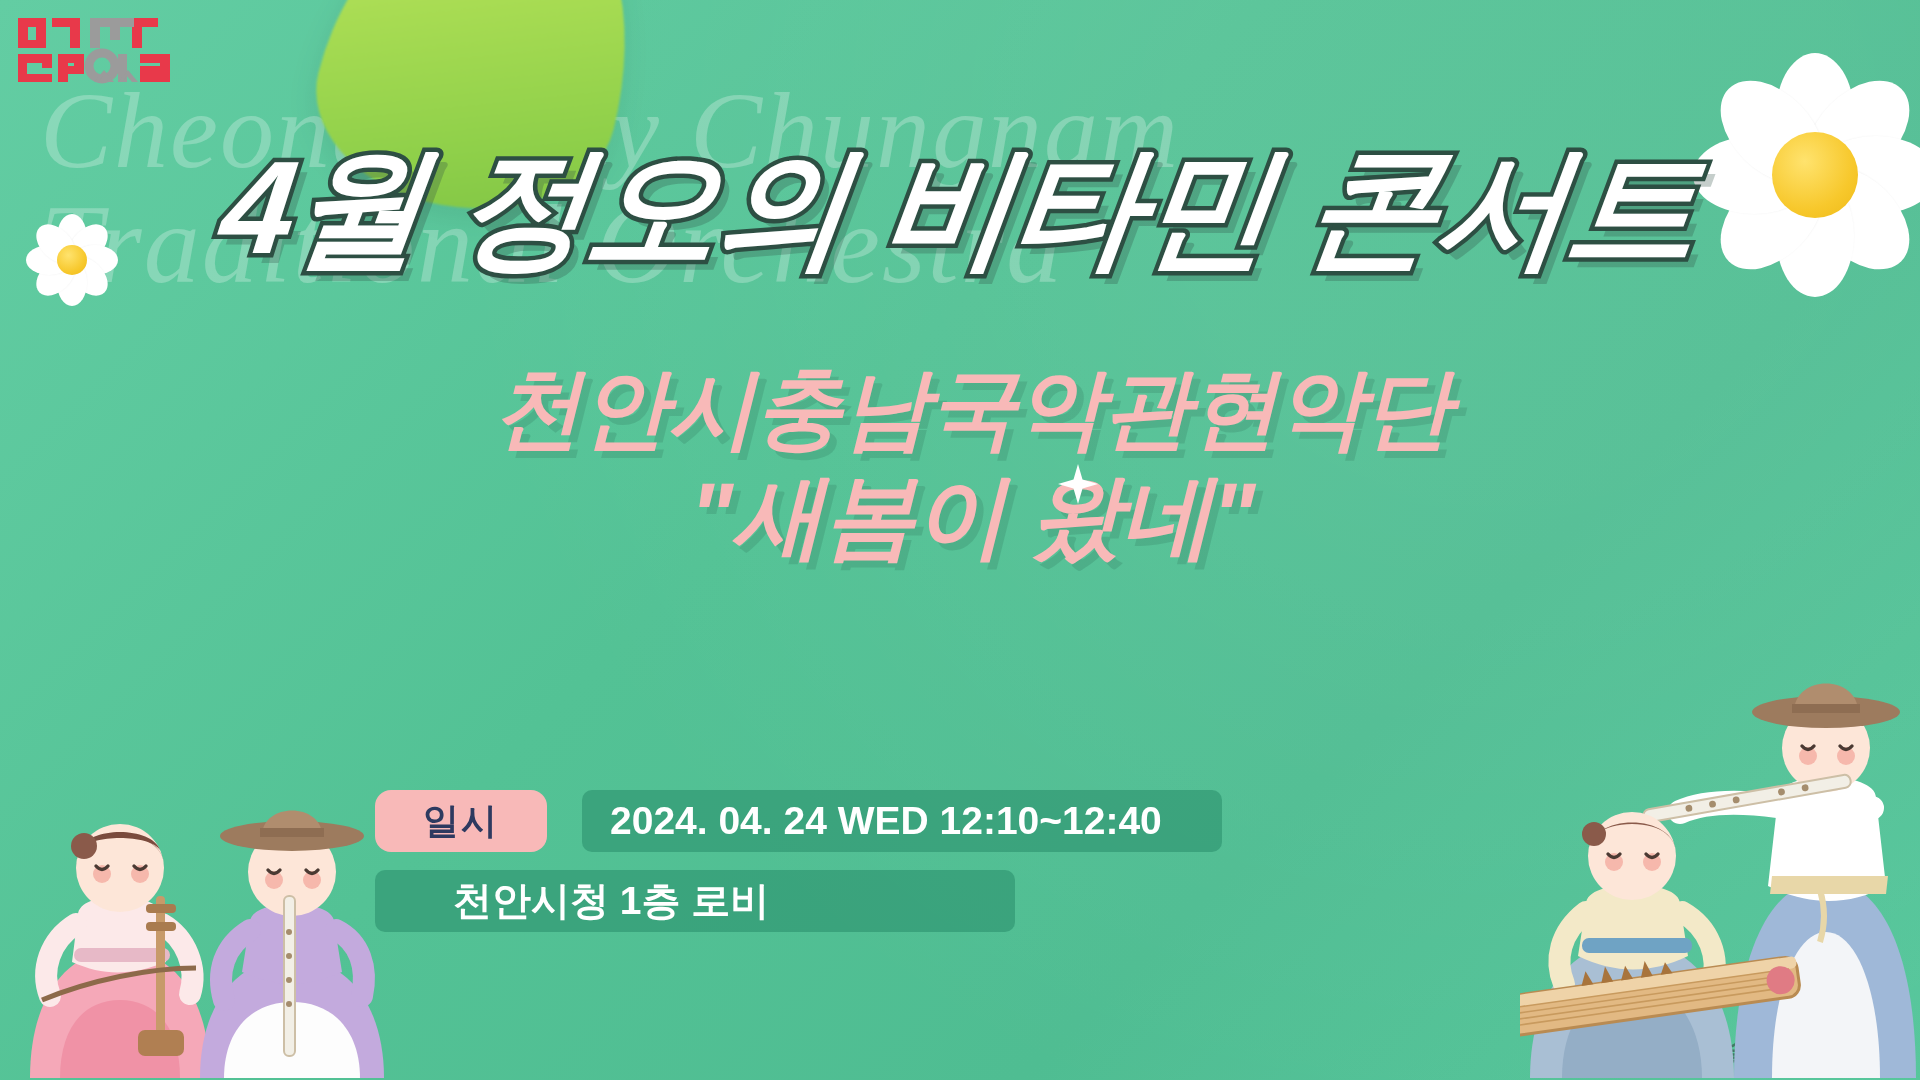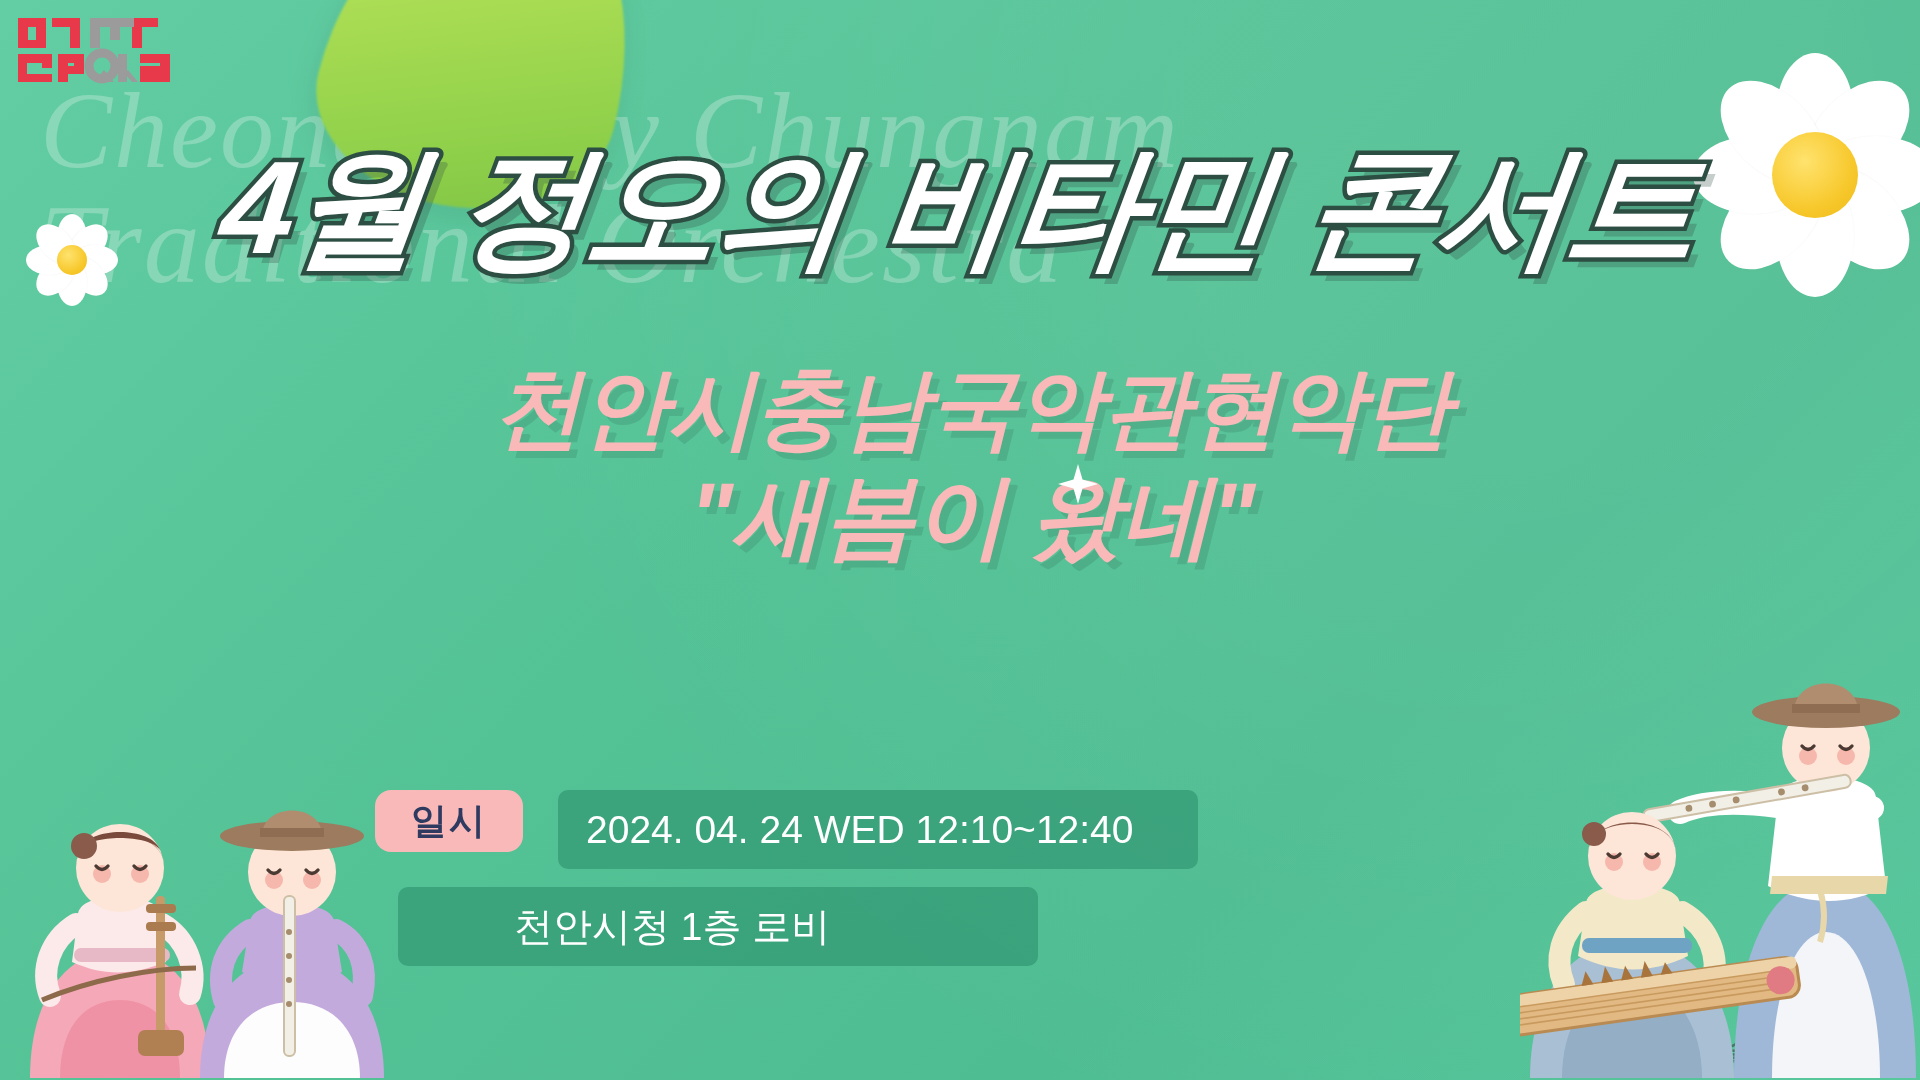--- a/index.html
+++ b/index.html
@@ -121,43 +121,43 @@
   }
 
   
   .info{
     position:absolute;
     left:375px; top:790px;
     display:flex; flex-direction:column; gap:18px;
   }
   .info-row{ display:flex; align-items:stretch; gap:35px; }
   .info-label{
-    width:148px; height:62px;
+    width:172px; height:62px;
     background:#f8b9b8;
     border-radius:16px;
     display:flex; align-items:center; justify-content:center;
     color:#2e3a60;
     font-size:36px;
     font-weight:900;
     letter-spacing:2px;
   }
   .info-value{
-    height:79px;
+    height:62px;
     background:rgba(40,140,105,.55);
     border-radius:10px;
     display:flex; align-items:center;
     padding:0 28px;
     color:#ffffff;
     font-size:39px;
-    font-weight:400;
+    font-weight:700;
     letter-spacing:0px;
     white-space:nowrap;
   }
   .info-value.v-date{ min-width:640px; }
-  .info-value.v-place{ min-width:640px; padding-left:116px;margin-left:23px; }
+  .info-value.v-place{ min-width:640px; padding-left:78px; }
 
   
   .footer{
     position:absolute;
     right:20px; bottom:12px;
     color:#3f7a64;
     font-size:26px;
     font-weight:700;
     letter-spacing:.5px;
   }

